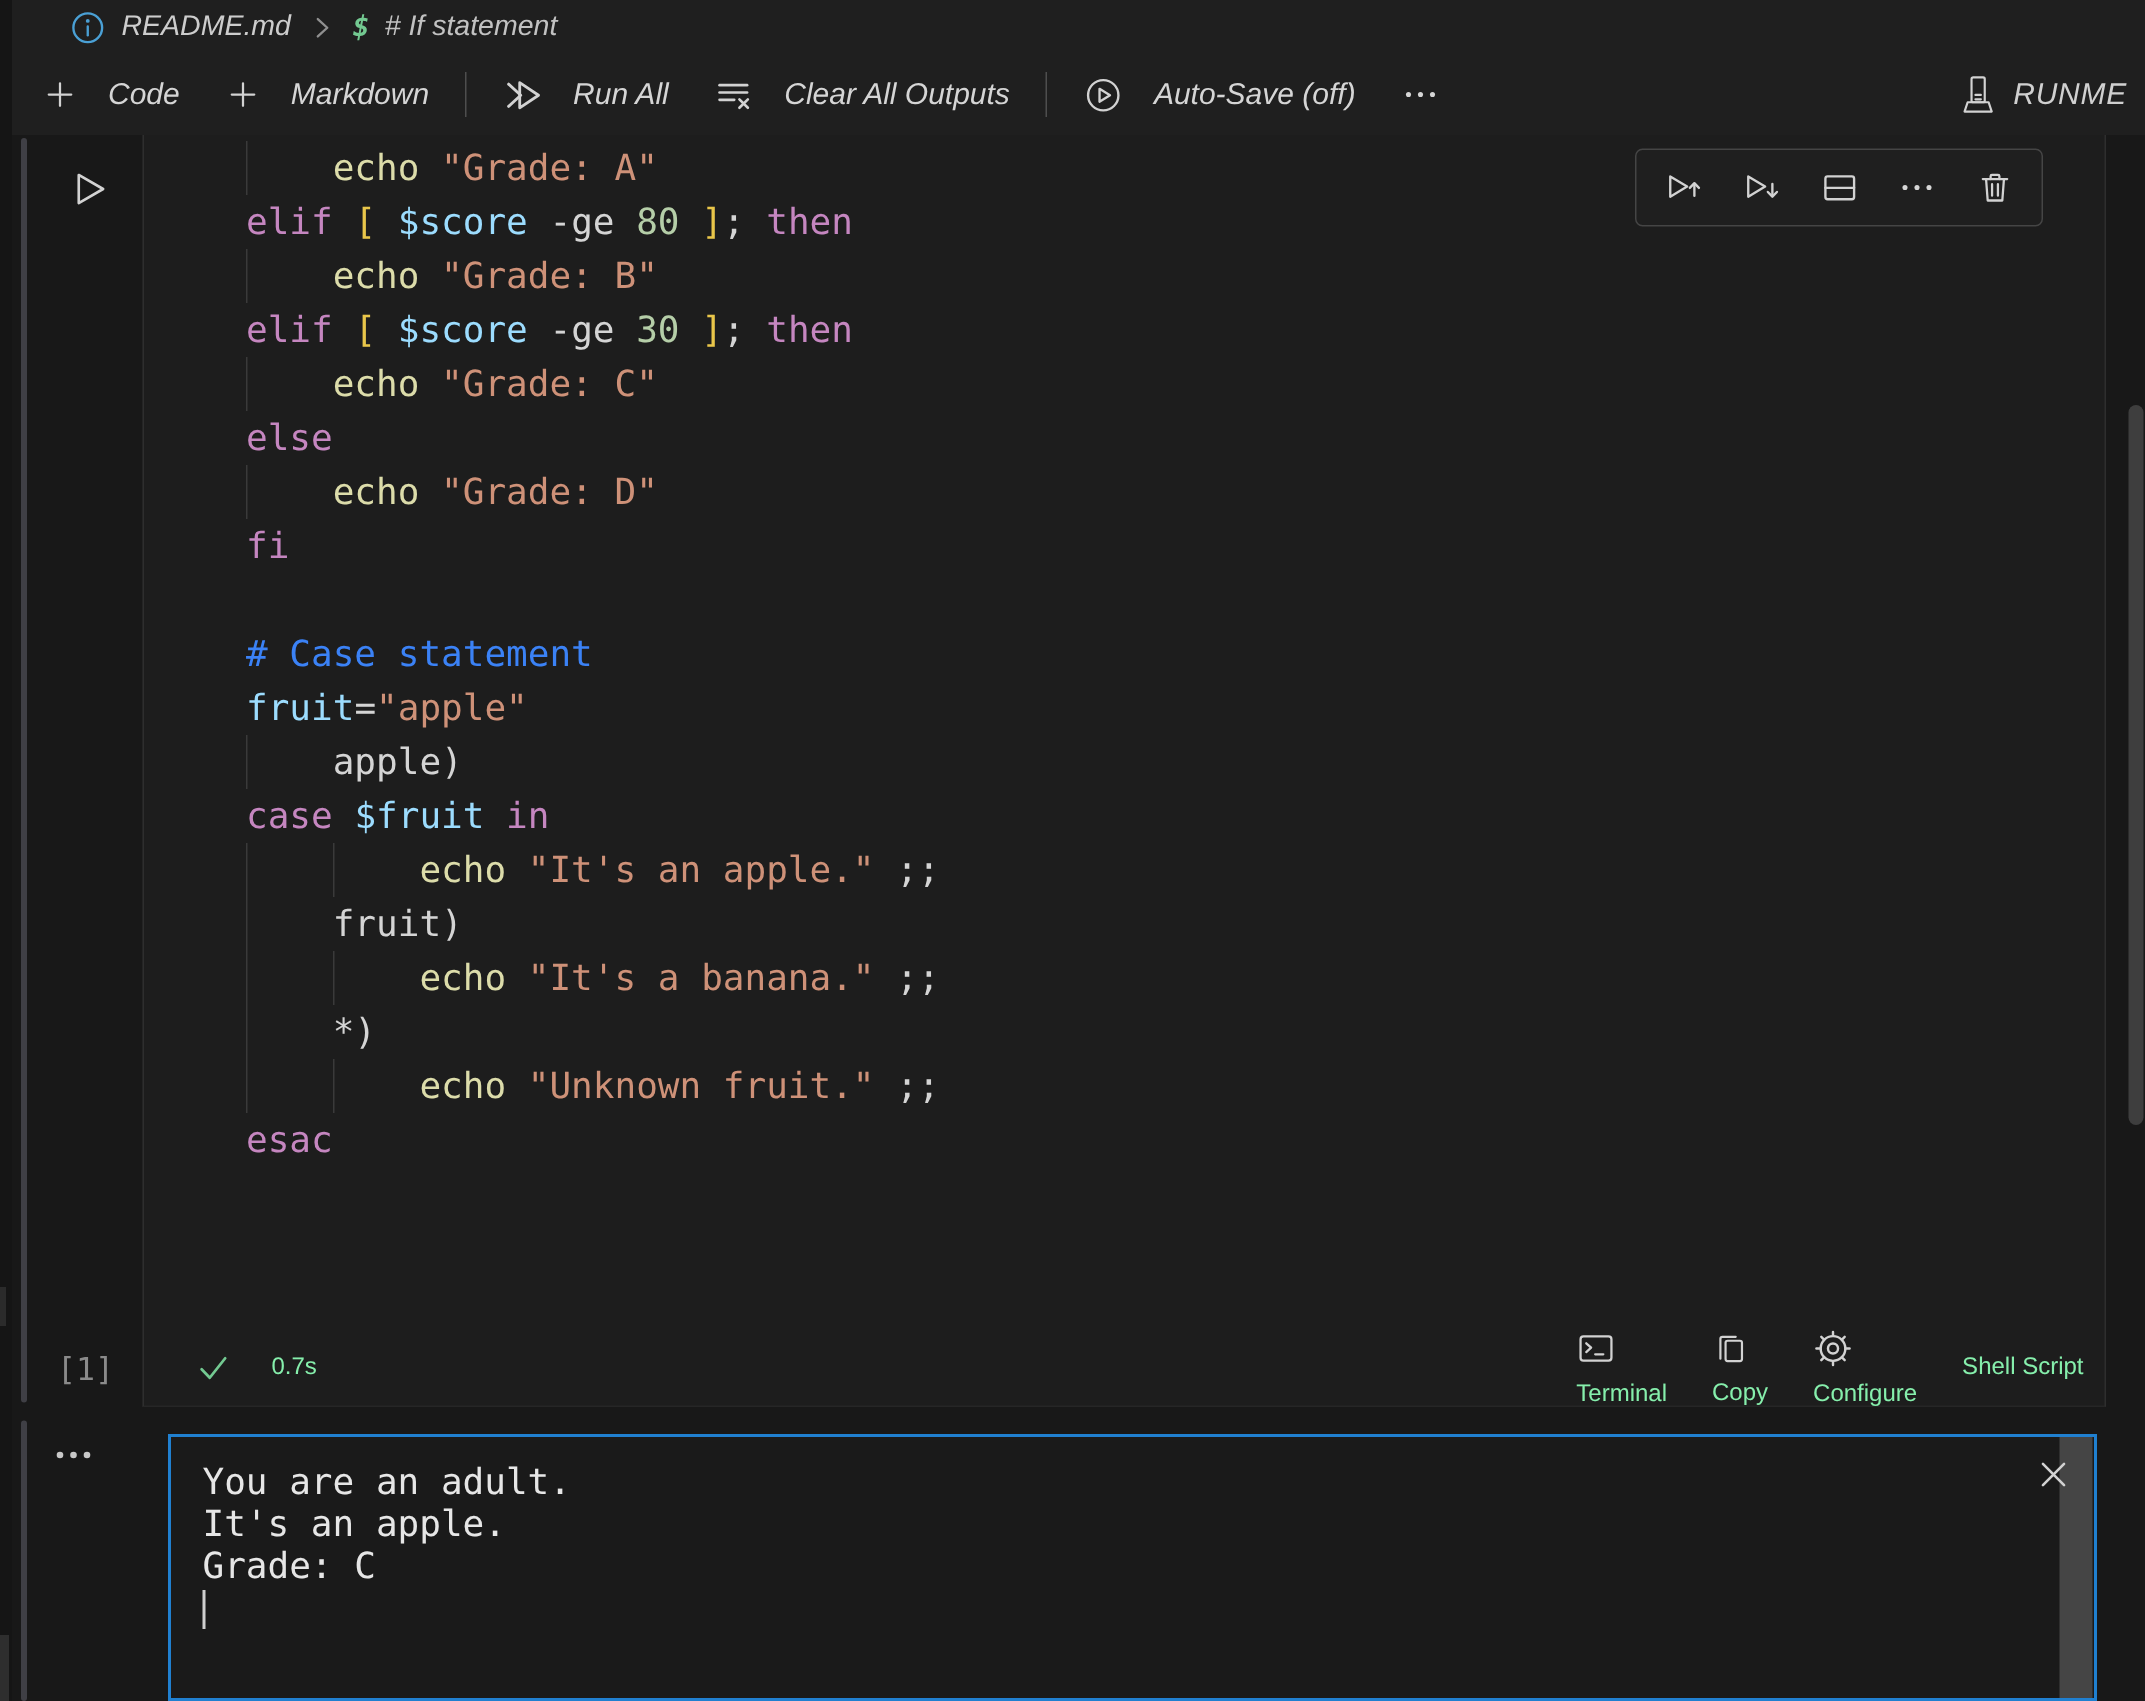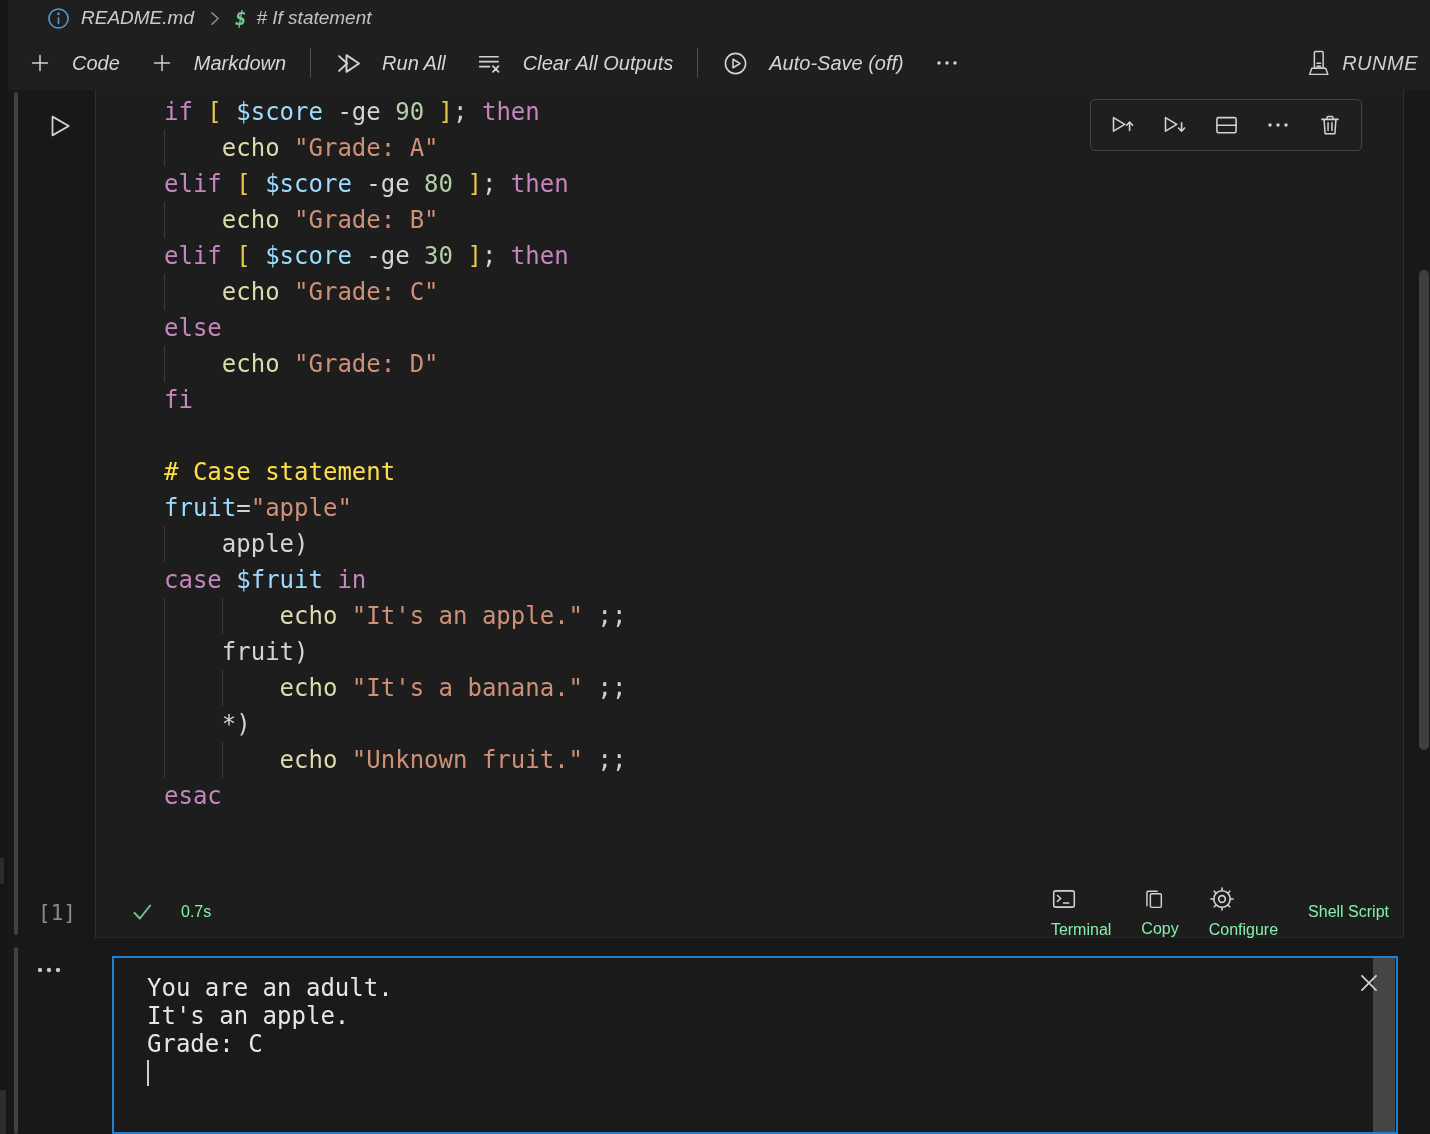--- a/index.html
+++ b/index.html
@@ -27,39 +27,39 @@
   .focusbar{position:absolute;left:14px;width:4px;border-radius:2px;background:#3f3f45;}
   .run-btn{position:absolute;left:44px;top:20px;width:32px;height:32px;display:flex;align-items:center;justify-content:center;}
 
   .cell{position:absolute;left:95px;top:0;width:1309px;height:848px;background:#1d1d1d;
         border-left:1px solid #2e2e2e;border-right:1px solid #2e2e2e;border-bottom:1px solid #262626;box-sizing:border-box;}
   .code{position:absolute;left:0;top:4px;right:0;padding-left:68px;
         font-family:"DejaVu Sans Mono",monospace;font-size:24px;}
   .code-line{position:relative;height:36px;line-height:36px;white-space:pre;}
   .indent-guide{position:absolute;top:0;width:1px;height:36px;background:#3a3a3a;}
   .tk-kw{color:#C586C0}.tk-var{color:#9CDCFE}.tk-num{color:#B5CEA8}.tk-str{color:#CE9178}
-  .tk-fn{color:#DCDCAA}.tk-pl{color:#d4d4d4}.tk-com{color:#fde047}.tk-brk{color:#e9c64a}
+  .tk-fn{color:#DCDCAA}.tk-pl{color:#d4d4d4}.tk-com{color:#3b82f6}.tk-brk{color:#e9c64a}
 
   .cell-toolbar{position:absolute;left:1090px;top:9px;width:272px;height:52px;background:#1f1f1f;
         border:1px solid #454545;border-radius:5px;box-sizing:border-box;display:flex;align-items:center;
         justify-content:space-between;padding:0 17px;z-index:5;}
   .ct-btn{display:flex;align-items:center;justify-content:center;width:28px;height:28px;}
 
   .status-bar{position:absolute;left:0;bottom:0;width:100%;height:50px;display:flex;align-items:center;
         padding:0 14px 0 33px;box-sizing:border-box;font-size:16px;color:#86efac;}
   .st-left{display:flex;align-items:center;gap:26px;}
   .st-right{margin-left:auto;display:flex;align-items:center;gap:30px;}
   .st-item{display:flex;align-items:flex-start;gap:9px;white-space:nowrap;flex-direction:column;}
   .exec-count{position:absolute;left:38px;top:808px;font-family:"DejaVu Sans Mono",monospace;font-size:21px;line-height:30px;color:#8a8a8a;}
 
   
   .out-more{position:absolute;left:36px;top:874px;}
   .output-box{position:absolute;left:112px;top:866px;width:1286px;height:178px;background:#1a1a1a;
         border:2px solid #2080d0;box-sizing:border-box;overflow:hidden;}
-  .out-text{position:absolute;left:0;top:0;right:0;padding:16px 0 0 33px;
+  .out-text{position:absolute;left:0;top:0;right:0;padding:16px 0 0 21px;
         font-family:"DejaVu Sans Mono",monospace;font-size:24px;color:#e6e6e6;}
   .out-line{height:28px;line-height:28px;white-space:pre;}
   .cursor{display:inline-block;width:2px;height:26px;background:#cfcfcf;vertical-align:middle;}
   .out-scrollbar{position:absolute;right:1px;top:0;bottom:0;width:22px;background:#454545;}
   .out-close{position:absolute;right:14px;top:12px;z-index:6;}
   .editor-scrollbar{position:absolute;left:1419px;top:180px;width:10px;height:480px;background:#3e3e3e;border-radius:5px;}
 </style>
 </head>
 <body>
 
@@ -164,21 +164,20 @@
   <div class="focusbar" style="top:857px;height:187px;"></div>
 
   <div class="run-btn">
     <svg width="30" height="30" viewBox="0 0 24 24" class="ico" style="stroke-width:1.4;">
       <path d="M6 4.5 L19 12 L6 19.5 Z"></path>
     </svg>
   </div>
 
   <div class="cell">
     <div class="code">
-        <div class="code-line"><span class="tk-kw">if</span><span class="tk-pl"> </span><span class="tk-brk">[</span><span class="tk-pl"> </span><span class="tk-var">$score</span><span class="tk-pl"> -ge </span><span class="tk-num">90</span><span class="tk-pl"> </span><span class="tk-brk">]</span><span class="tk-pl">; </span><span class="tk-kw">then</span></div>
         <div class="code-line"><span class="indent-guide" style="left: 0px;"></span><span class="tk-pl">    </span><span class="tk-fn">echo</span><span class="tk-pl"> </span><span class="tk-str">"Grade: A"</span></div>
         <div class="code-line"><span class="tk-kw">elif</span><span class="tk-pl"> </span><span class="tk-brk">[</span><span class="tk-pl"> </span><span class="tk-var">$score</span><span class="tk-pl"> -ge </span><span class="tk-num">80</span><span class="tk-pl"> </span><span class="tk-brk">]</span><span class="tk-pl">; </span><span class="tk-kw">then</span></div>
         <div class="code-line"><span class="indent-guide" style="left: 0px;"></span><span class="tk-pl">    </span><span class="tk-fn">echo</span><span class="tk-pl"> </span><span class="tk-str">"Grade: B"</span></div>
         <div class="code-line"><span class="tk-kw">elif</span><span class="tk-pl"> </span><span class="tk-brk">[</span><span class="tk-pl"> </span><span class="tk-var">$score</span><span class="tk-pl"> -ge </span><span class="tk-num">30</span><span class="tk-pl"> </span><span class="tk-brk">]</span><span class="tk-pl">; </span><span class="tk-kw">then</span></div>
         <div class="code-line"><span class="indent-guide" style="left: 0px;"></span><span class="tk-pl">    </span><span class="tk-fn">echo</span><span class="tk-pl"> </span><span class="tk-str">"Grade: C"</span></div>
         <div class="code-line"><span class="tk-kw">else</span></div>
         <div class="code-line"><span class="indent-guide" style="left: 0px;"></span><span class="tk-pl">    </span><span class="tk-fn">echo</span><span class="tk-pl"> </span><span class="tk-str">"Grade: D"</span></div>
         <div class="code-line"><span class="tk-kw">fi</span></div>
         <div class="code-line"></div>
         <div class="code-line"><span class="tk-com"># Case statement</span></div>

